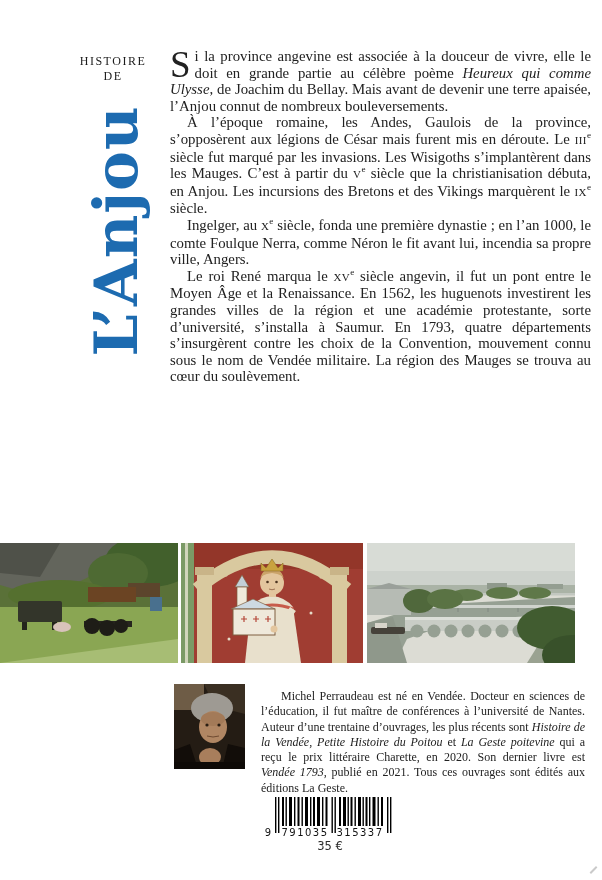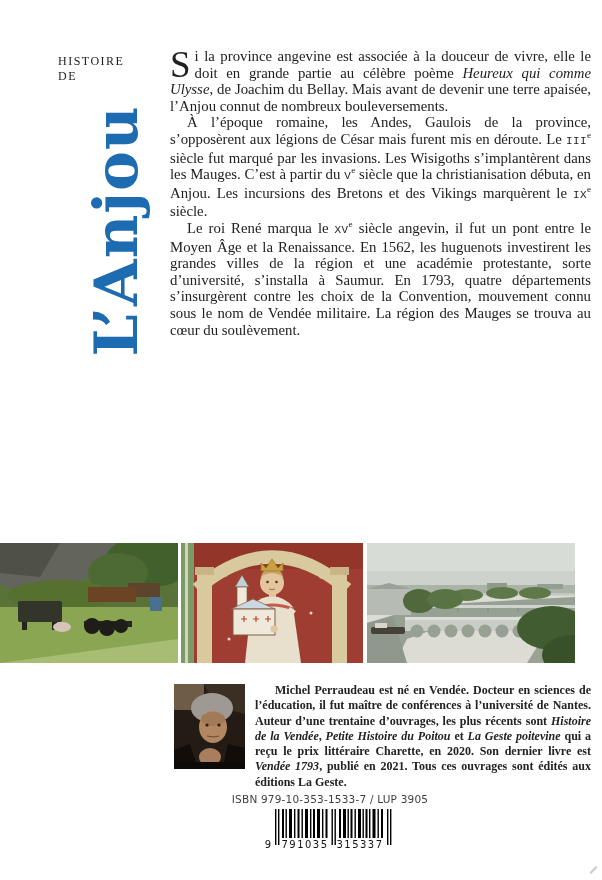--- a/index.html
+++ b/index.html
@@ -1,50 +1,50 @@
 <!DOCTYPE html>
 <html lang="fr" style="--title-blue: #1d6bb0;"><head>
 <meta charset="utf-8">
 <style>
   html,body{margin:0;padding:0;background:#ffffff;}
   .page{position:relative;width:602px;height:880px;background:#fff;overflow:hidden;
         font-family:"Liberation Serif",serif;}
 
   
-  .kicker{position:absolute;left:58px;top:54px;width:110px;text-align:left;
+  .kicker{position:absolute;left:58px;top:54px;width:110px;text-align:center;
           font-size:12px;line-height:15px;letter-spacing:1.5px;color:#1c1c1c;}
 
   
   .title-wrap{position:absolute;left:68px;top:94px;width:96px;height:274px;
               display:flex;align-items:center;justify-content:center;}
   .title{transform:rotate(-90deg);white-space:nowrap;
          font-family:"DejaVu Serif",serif;font-weight:700;font-size:60px;
          letter-spacing:1px;color:var(--title-blue,#1d6bb0);}
 
   
   .main-text{position:absolute;left:170px;top:48px;width:421px;
              font-size:14.8px;line-height:16.6px;text-align:justify;color:#212121;}
   .main-text p{margin:0;text-indent:17px;}
   .main-text p.first{text-indent:0;}
   .dropcap{float:left;font-size:37px;line-height:29px;padding:2px 4px 0 0;color:#212121;}
-  .rn{font-size:0.74em;letter-spacing:0.4px;font-family:Liberation Mono, monospace;}
+  .rn{font-size:0.74em;letter-spacing:0.4px;}
   sup{font-size:0.62em;line-height:0;}
 
   
   .photo{position:absolute;top:543px;height:120px;overflow:hidden;background:#dcdcd4;}
   .photo svg{display:block;}
   #photo-left{left:0;width:178px;}
   #photo-mid{left:181px;width:182px;}
   #photo-right{left:367px;width:208px;}
 
   
   .portrait{position:absolute;left:174px;top:684px;width:71px;height:85px;overflow:hidden;}
   .bio{position:absolute;left:255px;top:683px;width:336px;font-size:12px;
        line-height:15.3px;text-align:justify;color:#222;}
-  .bio p{margin:0;text-indent:20px;font-weight:bold;}
+  .bio p{margin:6px;text-indent:20px;}
 
   
   .footer{position:absolute;left:210px;top:793px;width:240px;text-align:center;}
   .isbn-line{font-family:"DejaVu Sans",sans-serif;font-size:10.5px;
              letter-spacing:0.2px;color:#3e3e3e;}
   .barcode-svg{display:block;margin:3px auto 0;}
   .price{font-family:"DejaVu Sans",sans-serif;font-size:11.5px;color:#2c2c2c;margin-top:1px;}
 
   .curl{position:absolute;left:589px;top:869px;width:9px;height:2px;background:#bdbdbd;
         transform:rotate(-45deg);opacity:.8;}
@@ -59,20 +59,21 @@
     <div>DE</div>
   </div>
 
   <div class="title-wrap">
     <div class="title">L’Anjou</div>
   </div>
 
   <div class="main-text">
     <p class="first"><span class="dropcap">S</span><span>i la province angevine est associée à la douceur de vivre, elle le doit en grande partie au célèbre poème <i>Heureux qui comme Ulysse</i>, de Joachim du Bellay. Mais avant de devenir une terre apaisée, l’Anjou connut de nombreux bouleversements.</span></p>
     <p>À l’époque romaine, les Andes, Gaulois de la province, s’opposèrent aux légions de César mais furent mis en déroute. Le <span class="rn">III</span><sup>e</sup> siècle fut marqué par les invasions. Les Wisigoths s’implantèrent dans les Mauges. C’est à partir du <span class="rn">V</span><sup>e</sup> siècle que la christianisation débuta, en Anjou. Les incursions des Bretons et des Vikings marquèrent le <span class="rn">IX</span><sup>e</sup> siècle.</p>
+    <p>Ingelger, au <span class="rn">X</span><sup>e</sup> siècle, fonda une première dynastie ; en l’an 1000, le comte Foulque Nerra, comme Néron le fit avant lui, incendia sa propre ville, Angers.</p>
     <p>Le roi René marqua le <span class="rn">XV</span><sup>e</sup> siècle angevin, il fut un pont entre le Moyen Âge et la Renaissance. En 1562, les huguenots investirent les grandes villes de la région et une académie protestante, sorte d’université, s’installa à Saumur. En 1793, quatre départements s’insurgèrent contre les choix de la Convention, mouvement connu sous le nom de Vendée militaire. La région des Mauges se trouva au cœur du soulèvement.</p>
   </div>
 
   <div class="photo" id="photo-left">
     <svg width="178" height="120" viewBox="0 0 178 120">
       <rect width="178" height="120" fill="#5a7138"></rect>
       <path d="M0,0 L120,0 L95,30 Q60,52 28,50 L0,42 Z" fill="#63655c"></path>
       <path d="M0,0 L60,0 L40,34 L0,30 Z" fill="#4f5149"></path>
       <ellipse cx="150" cy="18" rx="45" ry="26" fill="#42602c"></ellipse>
       <ellipse cx="118" cy="30" rx="30" ry="20" fill="#4e6a33"></ellipse>
@@ -194,21 +195,20 @@
       <polygon points="71,85 71,64 54,60 48,85" fill="#120d09"></polygon>
       <rect y="78" width="71" height="7" fill="#0e0a07"></rect>
     </svg>
   </div>
 
   <div class="bio">
     <p>Michel Perraudeau est né en Vendée. Docteur en sciences de l’éducation, il fut maître de conférences à l’université de Nantes. Auteur d’une trentaine d’ouvrages, les plus récents sont <i>Histoire de la Vendée</i>, <i>Petite Histoire du Poitou</i> et <i>La Geste poitevine</i> qui a reçu le prix littéraire Charette, en 2020. Son dernier livre est <i>Vendée 1793</i>, publié en 2021. Tous ces ouvrages sont édités aux éditions La Geste.</p>
   </div>
 
   <div class="footer">
-    <div class="isbn-line">ISBN 979-10-353-1533-7 / LUP 3905</div>
     <svg class="barcode-svg" width="134" height="42" viewBox="0 0 134 42">
       <g fill="#000000">
         <rect x="12" y="1" width="1.4" height="36"></rect>
           <rect x="15" y="1" width="1.4" height="36"></rect>
         <rect x="19" y="1" width="2" height="29"></rect>
           <rect x="22.5" y="1" width="1.4" height="29"></rect>
         <rect x="26" y="1" width="3" height="29"></rect>
           <rect x="31" y="1" width="1.4" height="29"></rect>
         <rect x="34.5" y="1" width="2" height="29"></rect>
           <rect x="38.5" y="1" width="1.4" height="29"></rect>
@@ -234,17 +234,18 @@
           <rect x="118" y="1" width="2" height="29"></rect>
         <rect x="124" y="1" width="1.4" height="36"></rect>
           <rect x="127" y="1" width="1.4" height="36"></rect>
       </g>
       <g font-family="DejaVu Sans, sans-serif" font-size="10" fill="#111">
         <text x="5" y="40" text-anchor="middle">9</text>
         <text x="42" y="40" text-anchor="middle" letter-spacing="1.5">791035</text>
         <text x="97" y="40" text-anchor="middle" letter-spacing="1.5">315337</text>
       </g>
     </svg>
+    <div class="price">35 €</div>
   </div>
 
   <div class="curl"></div>
 
 </div>
 
 </body></html>

